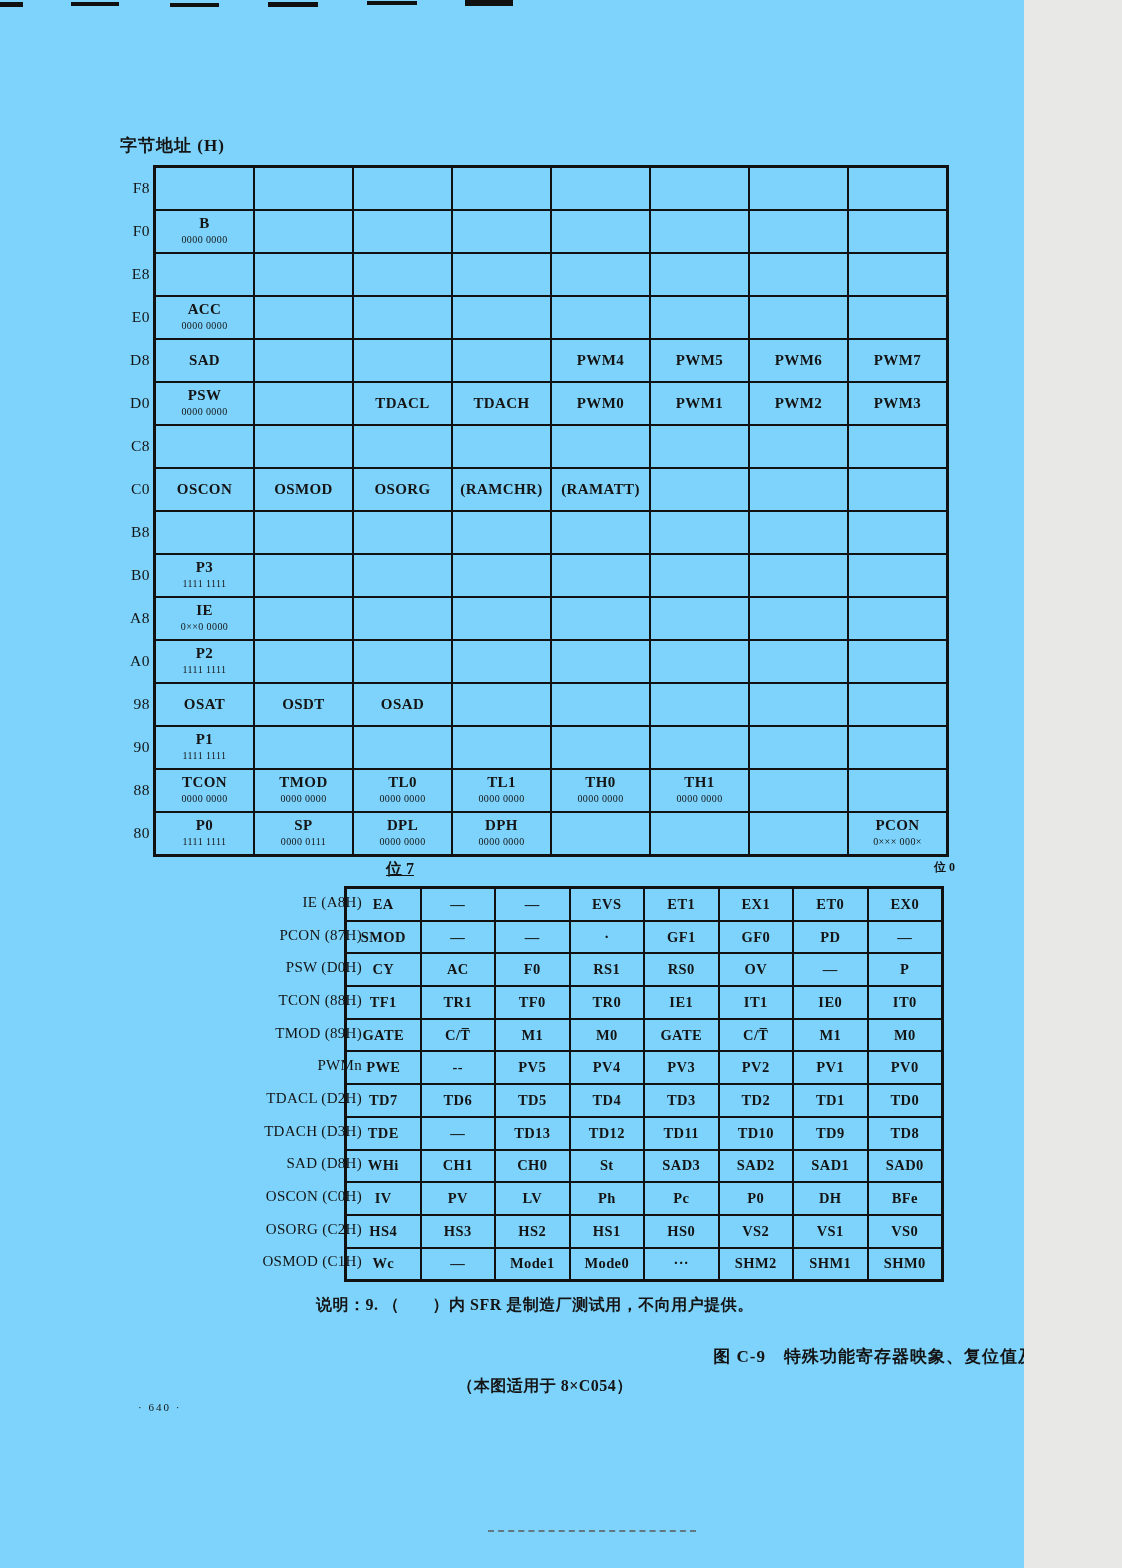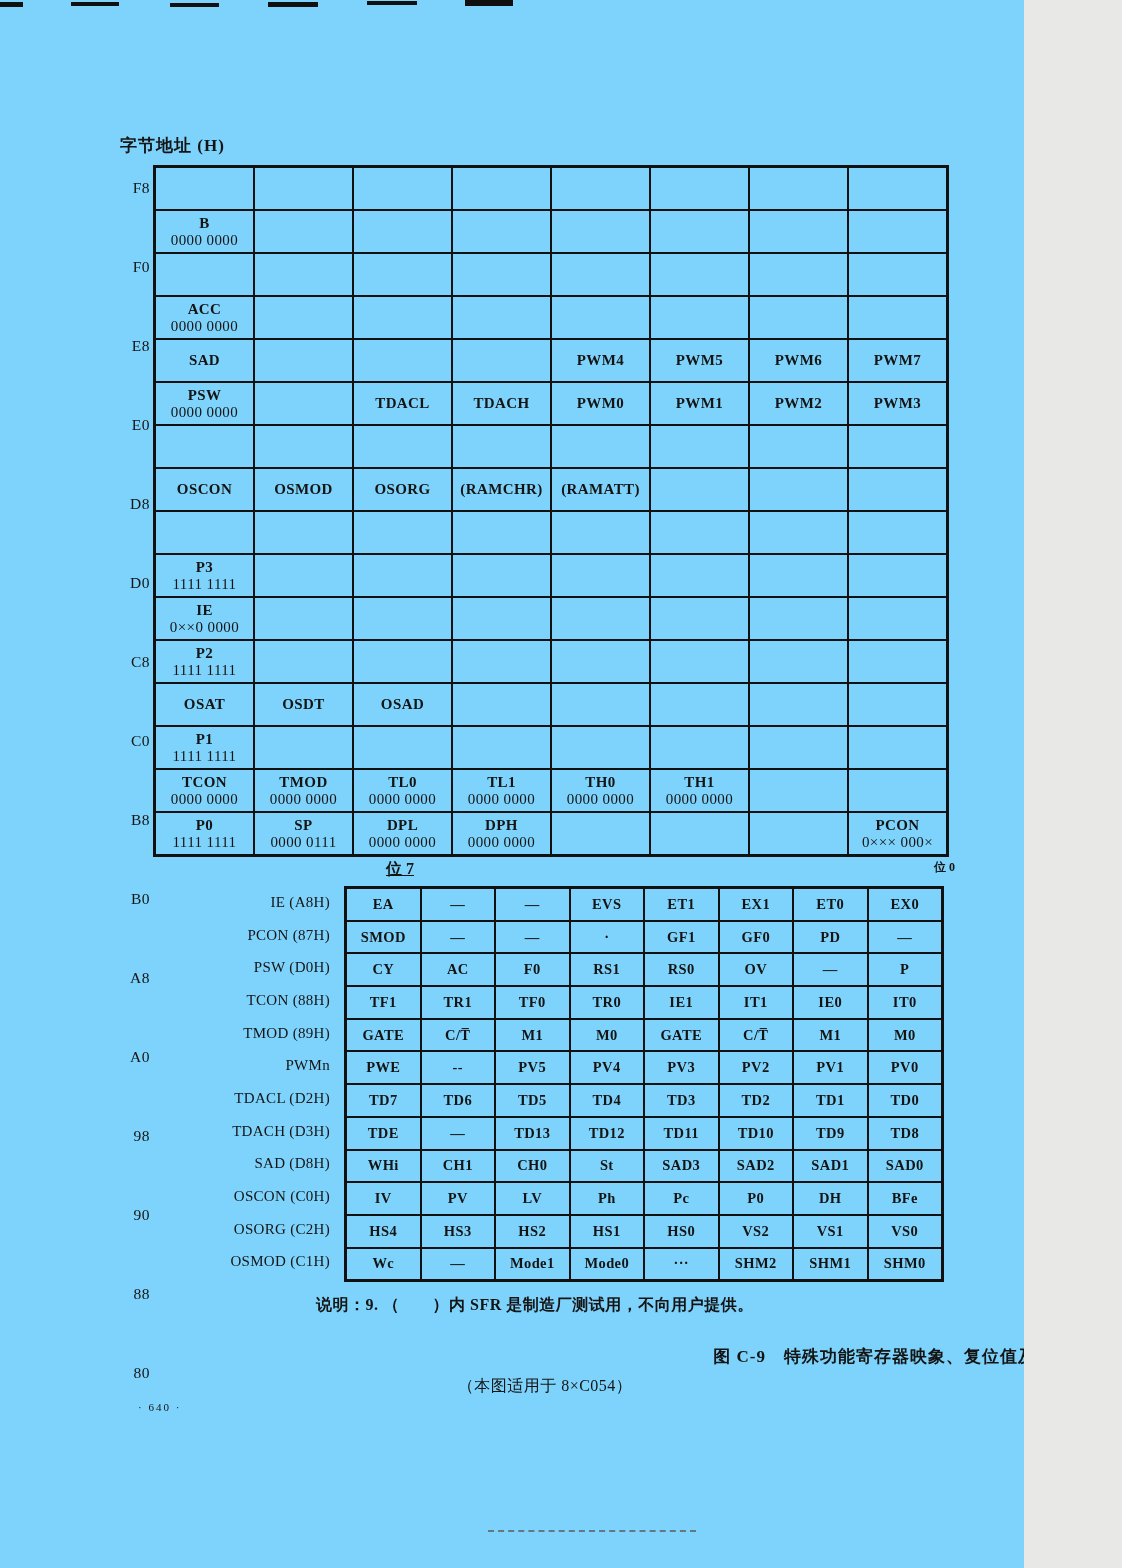--- a/index.html
+++ b/index.html
@@ -11,48 +11,48 @@
     color:#141414;
     overflow:hidden;
   }
   
   .scan-dash{position:absolute;background:#101010;}
   .scan-dashed-line{position:absolute;border-top:2px dashed #5a5a5a;opacity:.75;width:208px;}
 
   .header-label{position:absolute;left:120px;top:134px;font-size:17px;font-weight:600;letter-spacing:1px;}
 
   
-  .addr-col{position:absolute;left:108px;top:166px;display:grid;grid-auto-rows:43px;width:42px;gap:36px;}
+  .addr-col{position:absolute;left:108px;top:166px;display:grid;grid-auto-rows:43px;width:42px;}
   .addr-col .addr{display:flex;align-items:center;justify-content:flex-end;font-size:15.5px;letter-spacing:.5px;}
   .map-grid{
     position:absolute;left:153px;top:165px;
     display:grid;grid-template-columns:repeat(8,99px);grid-auto-rows:43px;
     border:2.5px solid #111;
   }
   .map-grid .cell{border:1.3px solid #111;display:flex;flex-direction:column;align-items:center;justify-content:center;overflow:hidden;}
   .cname{font-size:15px;font-weight:600;letter-spacing:.4px;line-height:17px;white-space:nowrap;}
-  .cval{font-size:15px;font-weight:400;letter-spacing:.4px;line-height:16px;white-space:nowrap;font-family:Liberation Serif, serif;}
+  .cval{font-size:10px;font-weight:400;letter-spacing:.4px;line-height:16px;white-space:nowrap;font-family:Liberation Serif, serif;}
 
   .bit7{position:absolute;left:386px;top:859px;font-size:16px;font-weight:600;text-decoration:underline;}
   .bit0{position:absolute;left:905px;top:859px;width:50px;text-align:right;font-size:12px;font-weight:600;}
 
   
-  .bitlab-col{position:absolute;left:200px;top:886px;display:grid;grid-auto-rows:32.7px;width:130px;}
+  .bitlab-col{position:absolute;left:232px;top:886px;display:grid;grid-auto-rows:32.7px;width:130px;}
   .bitlab-col .blab{display:flex;align-items:center;justify-content:flex-end;font-size:15px;letter-spacing:.3px;white-space:nowrap;}
   .bit-grid{
     position:absolute;left:344px;top:886px;
     display:grid;grid-template-columns:repeat(8,74.5px);grid-auto-rows:32.7px;
     border:2.5px solid #111;
   }
   .bit-grid .cell{border:1.3px solid #111;display:flex;align-items:center;justify-content:center;overflow:hidden;}
   .bit-grid .cname{font-size:14.5px;}
 
   .note-line{position:absolute;left:316px;top:1295px;font-size:16px;letter-spacing:.5px;font-weight:600;}
   .caption-1{position:absolute;left:0;top:1345px;width:1090px;text-align:right;font-size:17px;font-weight:600;letter-spacing:1px;}
-  .caption-2{position:absolute;left:0;top:1376px;width:1090px;text-align:center;font-size:16px;font-weight:400;letter-spacing:.5px;}
+  .caption-2{position:absolute;left:0;top:1376px;width:1090px;text-align:center;font-size:16px;font-weight:700;letter-spacing:.5px;}
   .page-number{position:absolute;left:138px;top:1401px;font-size:11px;letter-spacing:2px;text-align:center;}
 </style>
 </head>
 <body>
 
 <div class="page">
 
   <div class="scan-dash" style="left:0;top:2px;width:23px;height:5px;"></div>
   <div class="scan-dash" style="left:71px;top:2px;width:48px;height:4px;"></div>
   <div class="scan-dash" style="left:170px;top:3px;width:49px;height:4px;"></div>

